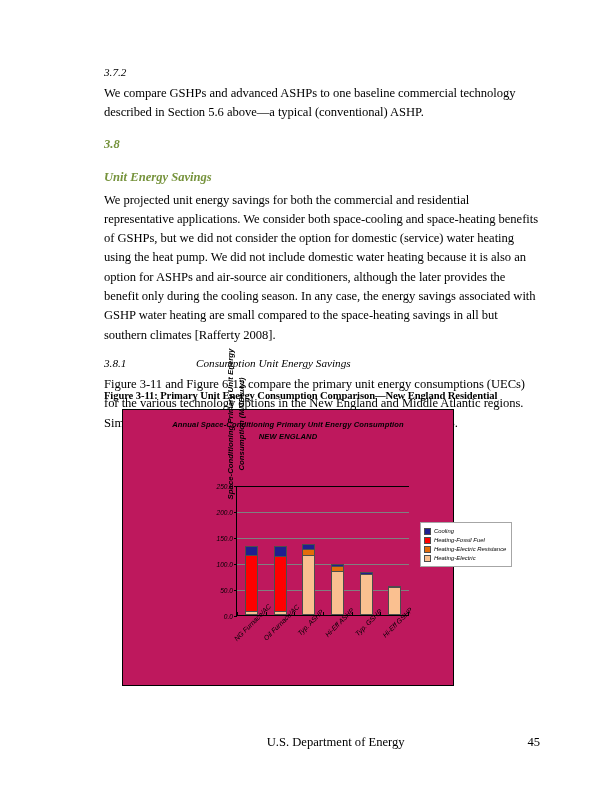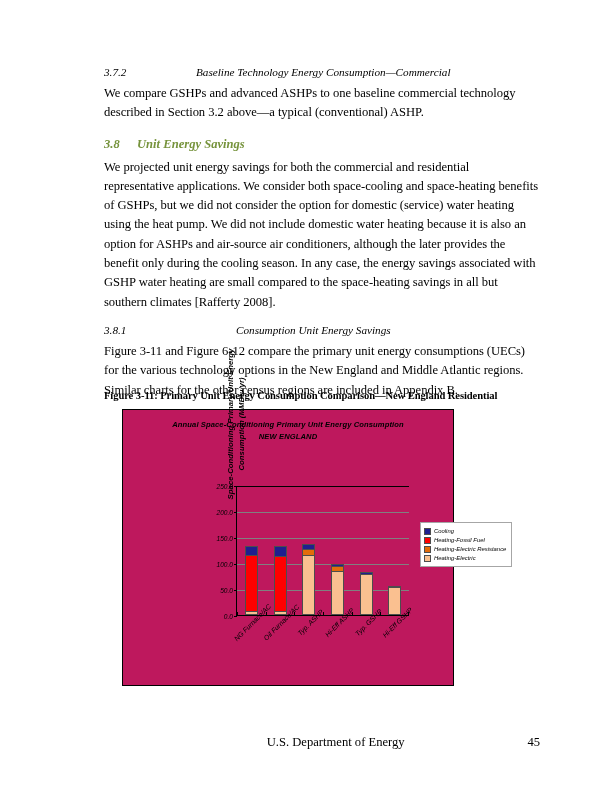--- a/index.html
+++ b/index.html
@@ -48,36 +48,37 @@
   }
 
   .heading2 {
     font-family: "Liberation Serif", serif;
     font-style: italic;
     font-weight: bold;
     font-size: 12.6px;
     color: #76933c;
     margin: 14px 0 6px 0;
     display: flex;
+    flex-direction: column;
   }
   .heading2 .num {
     width: 33px;
     flex: 0 0 33px;
   }
 
   p.body {
     font-family: "Liberation Serif", serif;
     font-size: 12.6px;
     line-height: 19.3px;
     margin: 0 0 10px 0;
     text-align: left;
     letter-spacing: -0.05px;
   }
 
-  .sp-top { margin-top: 6px; gap: 40px; }
+  .sp-top { margin-top: 6px; }
 
   
   .figure-wrap {
     position: absolute;
     left: 88px;
     top: 390px;
     width: 436px;
   }
   .fig-caption {
     font-family: "Liberation Serif", serif;
@@ -291,24 +292,23 @@
 </style>
 </head>
 <body>
 
 <div class="page">
 
   <div class="content">
 
     <div class="heading3">
       <span class="num">3.7.2</span>
-      <span class="ttl">Baseline Technology Energy Consumption—Commercial</span>
     </div>
 
-    <p class="body">We compare GSHPs and advanced ASHPs to one baseline commercial technology described in Section 3.2 above—a typical (conventional) ASHP.</p>
+    <p class="body">We compare GSHPs and advanced ASHPs to one baseline commercial technology described in Section 5.6 above—a typical (conventional) ASHP.</p>
 
     <div class="heading2">
       <span class="num">3.8</span>
       <span class="ttl">Unit Energy Savings</span>
     </div>
 
     <p class="body">We projected unit energy savings for both the commercial and residential representative applications.  We consider both space-cooling and space-heating benefits of GSHPs, but we did not consider the option for domestic (service) water heating using the heat pump.  We did not include domestic water heating because it is also an option for ASHPs and air-source air conditioners, although the later provides the benefit only during the cooling season.  In any case, the energy savings associated with GSHP water heating are small compared to the space-heating savings in all but southern climates [Rafferty 2008].</p>
 
     <div class="heading3 sp-top">
       <span class="num">3.8.1</span>

